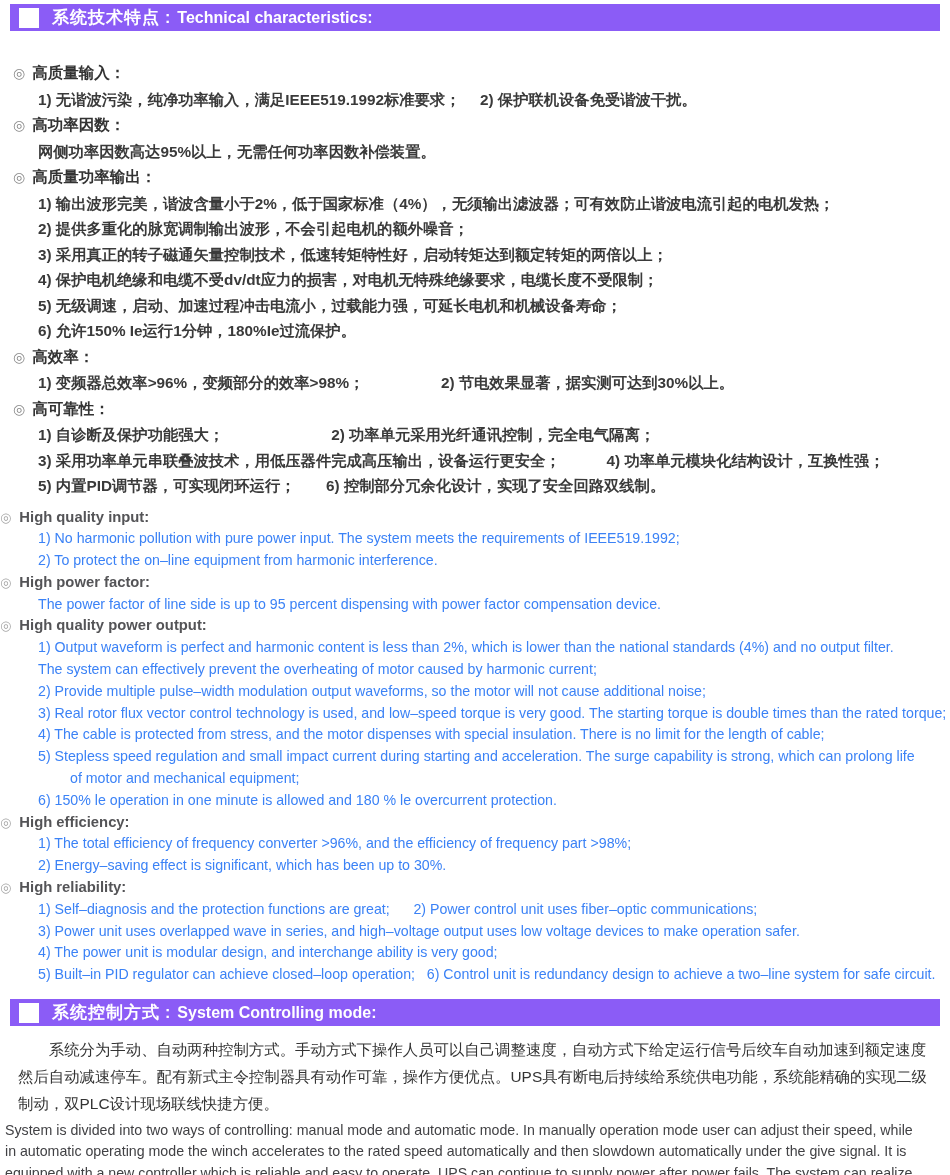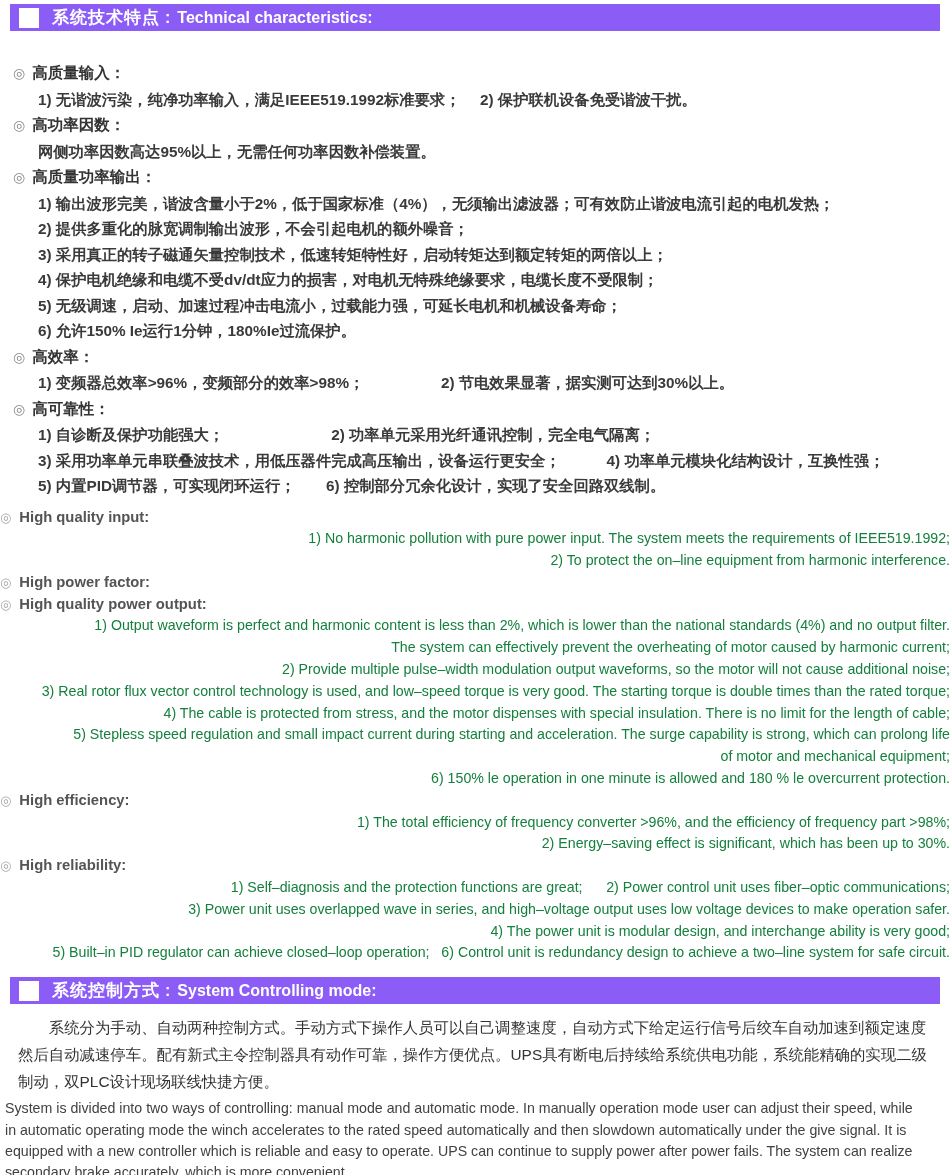--- a/index.html
+++ b/index.html
@@ -25,22 +25,22 @@
   .zh-block{margin-top:29px;}
   .zh-block .row{line-height:25.5px;white-space:pre-wrap;}
   .zh-head{padding-left:13px;font-size:15.5px;font-weight:bold;color:#333333;}
   .zh-head .bullet{color:#8a8a8a;font-weight:normal;font-size:14px;margin-right:7px;}
   .zh-line{padding-left:38px;font-size:15.3px;color:#3a3a3a;font-weight:bold;}
   
   .en-block{margin-top:8px;}
   .en-block .row{line-height:21.8px;white-space:pre-wrap;}
   .en-head{padding-left:0;font-size:14.8px;font-weight:bold;color:#545457;}
   .en-head .bullet{color:#a6a6a6;font-weight:normal;font-size:13px;margin-right:8px;}
-  .en-line{padding-left:38px;font-size:14.2px;color:#15803d;text-align:right;}
-  .en-line.cont{padding-left:58px;}
+  .en-line{padding-left:38px;font-size:14.2px;color:#3b82f6;}
+  .en-line.cont{padding-left:58px;margin-left:12px;}
   .bar2{margin-top:13px;}
   
   .ctl-zh{margin:10px 6px 0 18px;font-size:15.4px;color:#333333;line-height:27px;white-space:pre-wrap;}
   .ctl-en{margin:3px 6px 0 5px;font-size:14.2px;color:#414144;line-height:21.3px;}
 </style>
 </head>
 <body>
 
 <div class="page">
 
@@ -74,20 +74,21 @@
     <div class="row zh-line">3) 采用功率单元串联叠波技术，用低压器件完成高压输出，设备运行更安全；　　　4) 功率单元模块化结构设计，互换性强；</div>
     <div class="row zh-line">5) 内置PID调节器，可实现闭环运行；　　6) 控制部分冗余化设计，实现了安全回路双线制。</div>
   </div>
 
   <div class="en-block">
     <div class="row en-head"><span class="bullet">◎</span><span>High quality input:</span></div>
     <div class="row en-line">1) No harmonic pollution with pure power input. The system meets the requirements of IEEE519.1992;</div>
     <div class="row en-line">2) To protect the on–line equipment from harmonic interference.</div>
 
     <div class="row en-head"><span class="bullet">◎</span><span>High power factor:</span></div>
+    <div class="row en-line">The power factor of line side is up to 95 percent dispensing with power factor compensation device.</div>
 
     <div class="row en-head"><span class="bullet">◎</span><span>High quality power output:</span></div>
     <div class="row en-line">1) Output waveform is perfect and harmonic content is less than 2%, which is lower than the national standards (4%) and no output filter.</div>
     <div class="row en-line">The system can effectively prevent the overheating of motor caused by harmonic current;</div>
     <div class="row en-line">2) Provide multiple pulse–width modulation output waveforms, so the motor will not cause additional noise;</div>
     <div class="row en-line">3) Real rotor flux vector control technology is used, and low–speed torque is very good. The starting torque is double times than the rated torque;</div>
     <div class="row en-line">4) The cable is protected from stress, and the motor dispenses with special insulation. There is no limit for the length of cable;</div>
     <div class="row en-line">5) Stepless speed regulation and small impact current during starting and acceleration. The surge capability is strong, which can prolong life</div>
     <div class="row en-line cont">of motor and mechanical equipment;</div>
     <div class="row en-line">6) 150% le operation in one minute is allowed and 180 % le overcurrent protection.</div>

